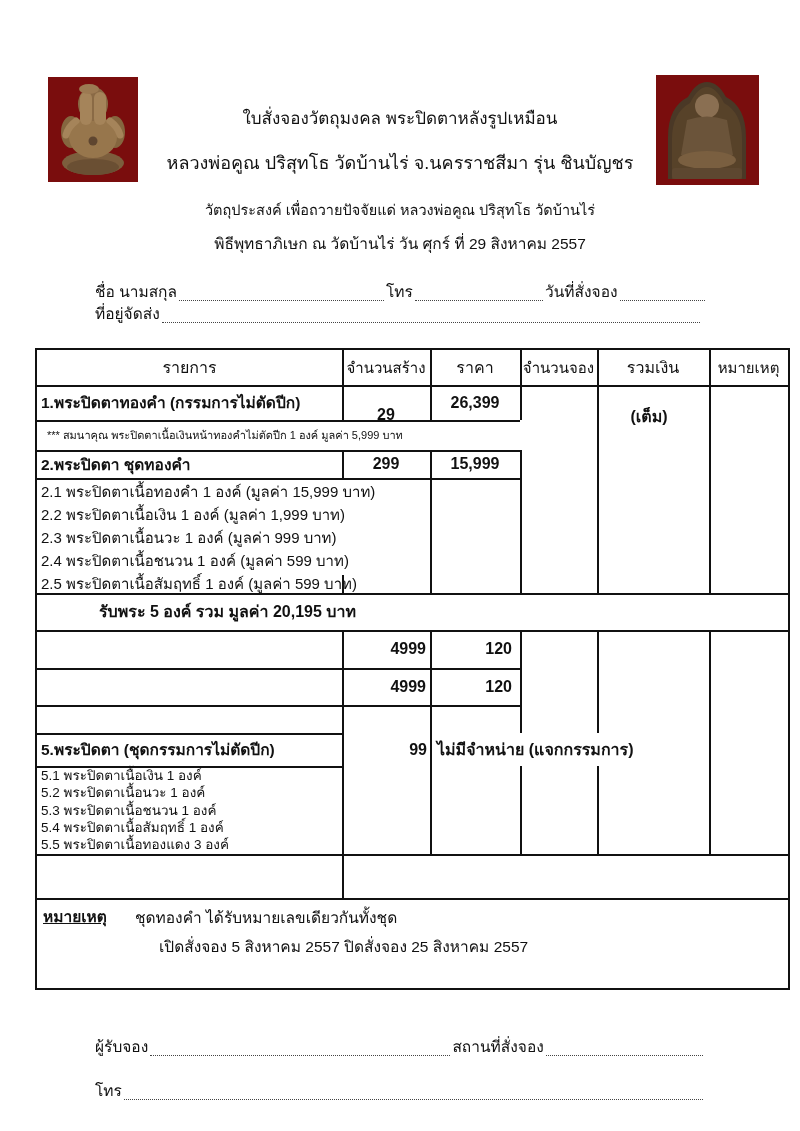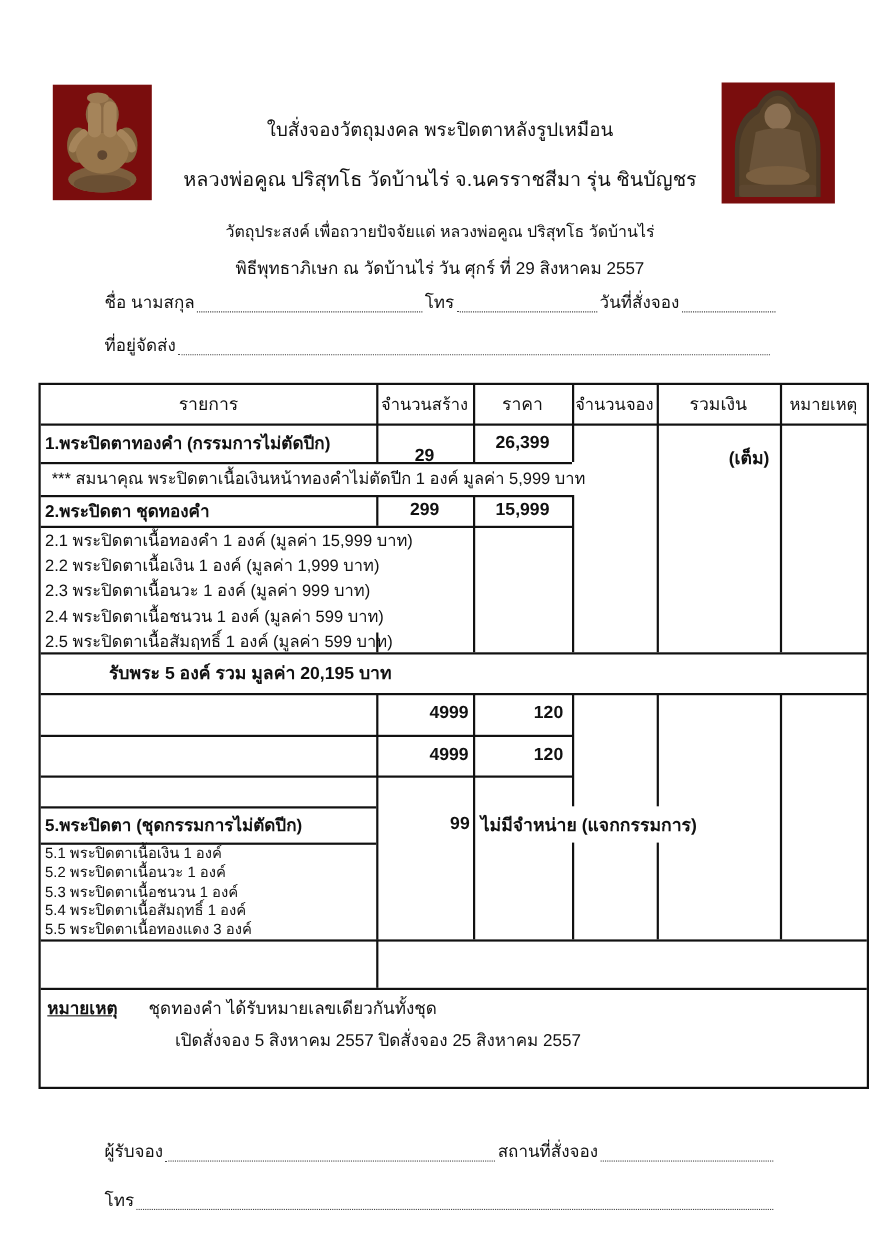--- a/index.html
+++ b/index.html
@@ -49,21 +49,21 @@
       <ellipse cx="51" cy="85" rx="29" ry="9" fill="#7a5f40"></ellipse>
       <rect x="16" y="93" width="70" height="11" rx="3" fill="#5d4730"></rect>
     </svg>
   </div>
 
   <div class="abs ctr" style="top:104px;font-size:17px;">ใบสั่งจองวัตถุมงคล พระปิดตาหลังรูปเหมือน</div>
   <div class="abs ctr" style="top:148px;font-size:18px;">หลวงพ่อคูณ ปริสุทโธ วัดบ้านไร่ จ.นครราชสีมา รุ่น ชินบัญชร</div>
   <div class="abs ctr" style="top:198px;font-size:14.5px;">วัตถุประสงค์ เพื่อถวายปัจจัยแด่ หลวงพ่อคูณ  ปริสุทโธ วัดบ้านไร่</div>
   <div class="abs ctr" style="top:231px;font-size:15.5px;">พิธีพุทธาภิเษก ณ วัดบ้านไร่ วัน ศุกร์ ที่ 29 สิงหาคม 2557</div>
 
-  <div class="formline" style="left:95px;top:262px;width:612px;">
+  <div class="formline" style="left:95px;top:279px;width:612px;">
     <span>ชื่อ นามสกุล</span>
     <span class="dots" style="flex-grow:2.4;"></span>
     <span>โทร</span>
     <span class="dots" style="flex-grow:1.5;"></span>
     <span>วันที่สั่งจอง</span>
     <span class="dots" style="flex-grow:1;"></span>
   </div>
   <div class="formline" style="left:95px;top:301px;width:607px;">
     <span>ที่อยู่จัดส่ง</span>
     <span class="dots" style="flex-grow:1;"></span>
@@ -105,23 +105,23 @@
     <div class="cell cc" style="left:0;top:0;width:305px;height:35px;font-size:16px;">รายการ</div>
     <div class="cell cc" style="left:305px;top:0;width:88px;height:35px;font-size:15px;">จำนวนสร้าง</div>
     <div class="cell cc" style="left:393px;top:0;width:90px;height:35px;font-size:16px;">ราคา</div>
     <div class="cell cc" style="left:483px;top:0;width:77px;height:35px;font-size:15px;">จำนวนจอง</div>
     <div class="cell cc" style="left:560px;top:0;width:112px;height:35px;font-size:16px;">รวมเงิน</div>
     <div class="cell cc" style="left:672px;top:0;width:79px;height:35px;font-size:15px;">หมายเหตุ</div>
 
     <div class="cell b" style="left:4px;top:35px;width:300px;height:35px;font-size:15.5px;">1.พระปิดตาทองคำ (กรรมการไม่ตัดปีก)</div>
     <div class="cell cc b" style="left:305px;top:35px;width:88px;height:35px;font-size:16px;margin-top:12px;">29</div>
     <div class="cell cc b" style="left:393px;top:35px;width:90px;height:35px;font-size:16px;">26,399</div>
-    <div class="cell cc b" style="left:576px;top:35px;width:112px;height:62px;font-size:16px;padding-left:12px;">(เต็ม)</div>
+    <div class="cell cc b" style="left:544px;top:35px;width:112px;height:62px;font-size:16px;padding-left:12px;">(เต็ม)</div>
 
-    <div class="cell" style="left:10px;top:70px;width:620px;height:30px;font-size:15px;white-space:nowrap;">*** สมนาคุณ พระปิดตาเนื้อเงินหน้าทองคำไม่ตัดปีก 1 องค์ มูลค่า 5,999 บาท</div>
+    <div class="cell" style="left:10px;top:70px;width:620px;height:30px;font-size:11px;white-space:nowrap;">*** สมนาคุณ พระปิดตาเนื้อเงินหน้าทองคำไม่ตัดปีก 1 องค์ มูลค่า 5,999 บาท</div>
 
     <div class="cell b" style="left:4px;top:100px;width:300px;height:28px;font-size:15.5px;">2.พระปิดตา ชุดทองคำ</div>
     <div class="cell cc b" style="left:305px;top:100px;width:88px;height:28px;font-size:16px;">299</div>
     <div class="cell cc b" style="left:393px;top:100px;width:90px;height:28px;font-size:16px;">15,999</div>
 
     <div class="abs sublist" style="left:4px;top:130px;width:520px;font-size:15px;line-height:23px;">
       <div>2.1 พระปิดตาเนื้อทองคำ 1 องค์ (มูลค่า 15,999 บาท)</div>
       <div>2.2 พระปิดตาเนื้อเงิน 1 องค์ (มูลค่า 1,999 บาท)</div>
       <div>2.3 พระปิดตาเนื้อนวะ 1 องค์ (มูลค่า 999 บาท)</div>
       <div>2.4 พระปิดตาเนื้อชนวน 1 องค์ (มูลค่า 599 บาท)</div>

